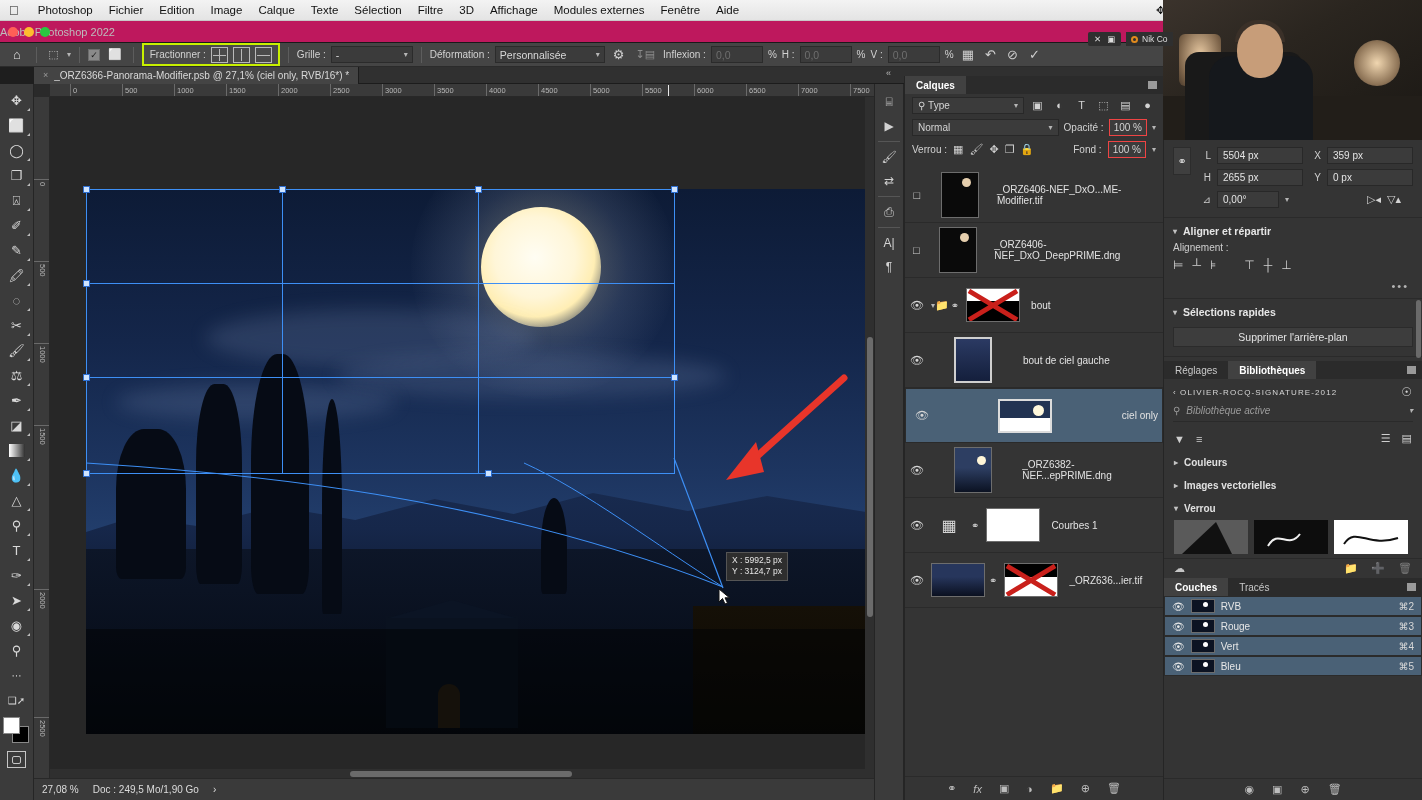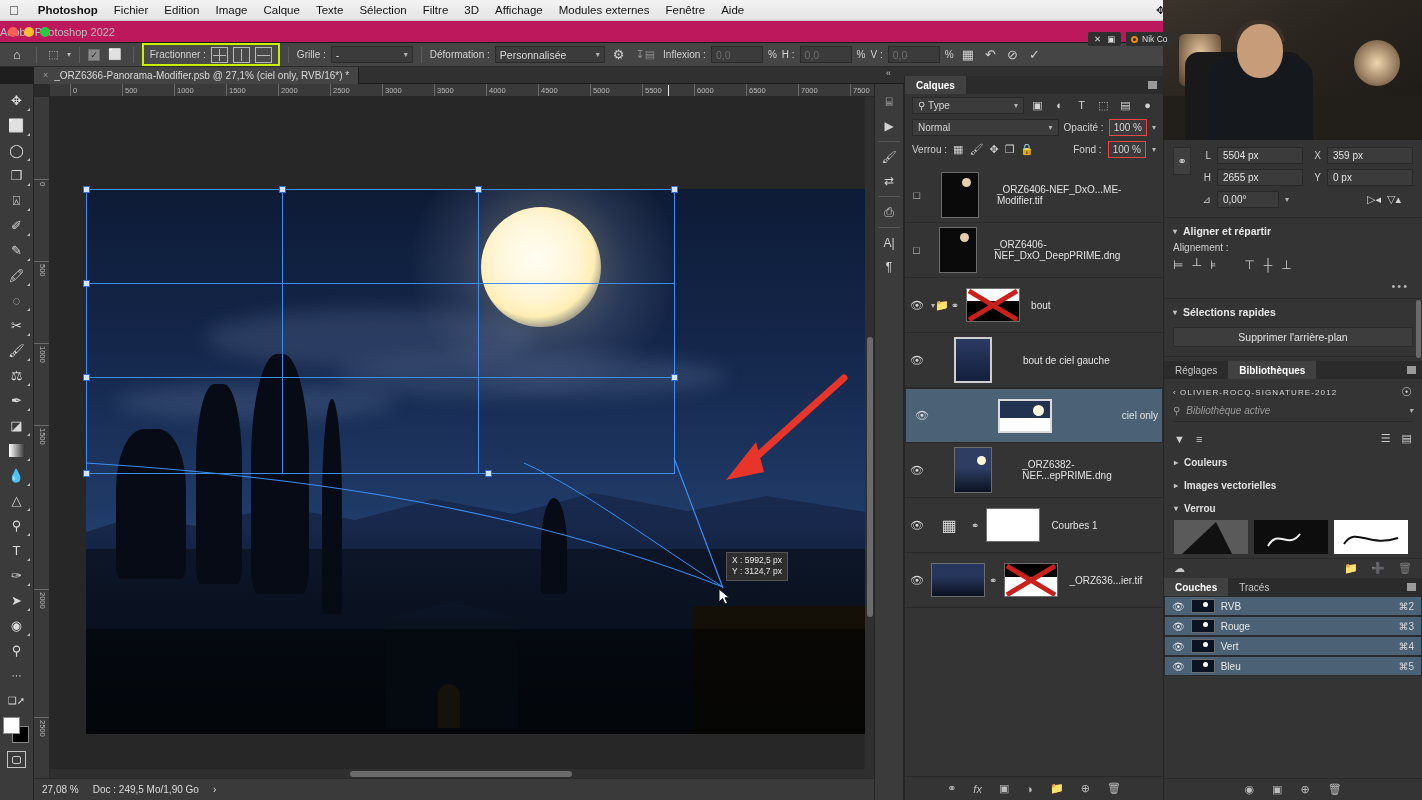--- a/index.html
+++ b/index.html
@@ -6,21 +6,21 @@
   html,body { width:1422px; height:800px; overflow:hidden; background:#1e1e1e;
     font-family:"Liberation Sans", sans-serif; color:#d4d4d4; }
   #app { position:relative; width:1422px; height:800px; }
 
   
   .macbar { position:absolute; left:0; top:0; width:1422px; height:21px;
     background:linear-gradient(#f3f3f3,#e4e4e4); color:#111; display:flex;
     align-items:center; font-size:11.5px; border-bottom:1px solid #c8c8c8; }
   .macbar .apple { padding:0 11px 0 9px; font-size:13px; line-height:1; }
   .macbar .mi { padding:0 8px; white-space:nowrap; }
-  .macbar .mi.app { font-weight:bold; }
+  .macbar .mi.app { font-weight:normal; }
   .macbar .spacer { flex:1; }
   .macbar .sysicon { padding:0 6px; font-size:11px; display:flex; align-items:center; }
   .flagfr { width:13px; height:9px; display:inline-block;
     background:linear-gradient(90deg,#0b2d8f 0 34%, #fff 34% 67%, #d3233a 67% 100%);
     border:1px solid #999; }
 
   
   .psTitle { position:absolute; left:0; top:21px; width:1422px; height:22px;
     background:#be185d; border-bottom:1px solid #191919;
     display:flex; align-items:center; 

